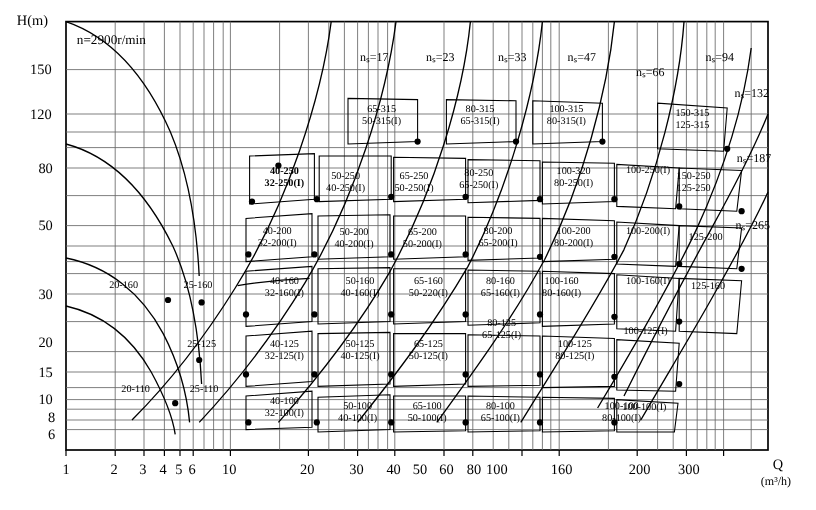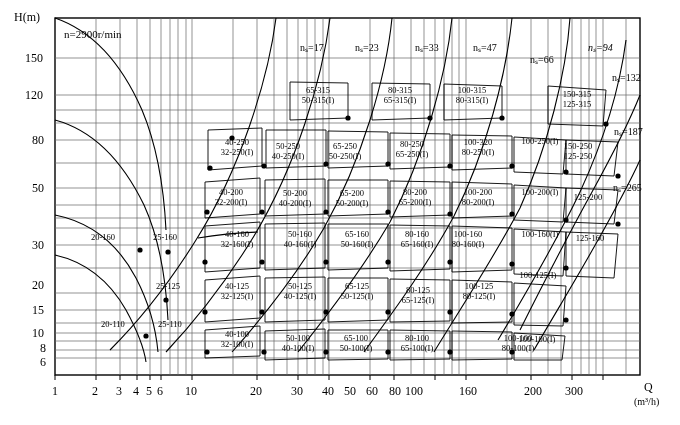--- a/index.html
+++ b/index.html
@@ -254,21 +254,21 @@
   <div class="lbl axis-num" style="left:405px;top:384px;">100</div>
   <div class="lbl axis-num" style="left:459px;top:384px;">160</div>
   <div class="lbl axis-num" style="left:524px;top:384px;">200</div>
   <div class="lbl axis-num" style="left:565px;top:384px;">300</div>
 
   <div class="lbl nlab" style="left:300px;top:40px;">nₛ=17</div>
   <div class="lbl nlab" style="left:355px;top:40px;">nₛ=23</div>
   <div class="lbl nlab" style="left:415px;top:40px;">nₛ=33</div>
   <div class="lbl nlab" style="left:473px;top:40px;">nₛ=47</div>
   <div class="lbl nlab" style="left:530px;top:40px;margin-top:12px;">nₛ=66</div>
-  <div class="lbl nlab" style="left:588px;top:40px;font-style:italic;">nₛ=94</div>
+  <div class="lbl nlab" style="left:588px;top:40px;">nₛ=94</div>
   <div class="lbl nlab" style="left:612px;top:70px;">nₛ=132</div>
   <div class="lbl nlab" style="left:614px;top:124px;">nₛ=187</div>
   <div class="lbl nlab" style="left:613px;top:180px;">nₛ=265</div>
 
   <div id="pumpLabels">
       <div class="pumpbox" style="left: 292px; top: 86px; width: 52px;">
         <div>65-315</div>
         <div>50-315(I)</div>
       </div>
       <div class="pumpbox" style="left: 374px; top: 86px; width: 52px;">
@@ -276,33 +276,33 @@
         <div>65-315(I)</div>
       </div>
       <div class="pumpbox" style="left: 446px; top: 86px; width: 52px;">
         <div>100-315</div>
         <div>80-315(I)</div>
       </div>
       <div class="pumpbox" style="left: 551px; top: 90px; width: 52px;">
         <div>150-315</div>
         <div>125-315</div>
       </div>
-      <div class="pumpbox" style="left: 211px; top: 138px; width: 52px;">
+      <div class="pumpbox" style="left: 211px; top: 138px; width: 52px; font-weight: bold;">
         <div>40-250</div>
         <div>32-250(I)</div>
       </div>
       <div class="pumpbox" style="left: 262px; top: 142px; width: 52px;">
         <div>50-250</div>
         <div>40-250(I)</div>
       </div>
       <div class="pumpbox" style="left: 319px; top: 142px; width: 52px;">
         <div>65-250</div>
         <div>50-250(I)</div>
       </div>
-      <div class="pumpbox" style="left: 386px; top: 140px; width: 52px;">
+      <div class="pumpbox" style="left: 373px; top: 140px; width: 52px;">
         <div>80-250</div>
         <div>65-250(I)</div>
       </div>
       <div class="pumpbox" style="left: 452px; top: 138px; width: 52px;">
         <div>100-320</div>
         <div>80-250(I)</div>
       </div>
       <div class="pumpbox" style="left: 514px; top: 137px; width: 52px;">
         <div>100-250(I)</div>
       </div>
@@ -345,21 +345,21 @@
       <div class="pumpbox" style="left: 211px; top: 230px; width: 52px;">
         <div>40-160</div>
         <div>32-160(I)</div>
       </div>
       <div class="pumpbox" style="left: 274px; top: 230px; width: 52px;">
         <div>50-160</div>
         <div>40-160(I)</div>
       </div>
       <div class="pumpbox" style="left: 331px; top: 230px; width: 52px;">
         <div>65-160</div>
-        <div>50-160(I)</div>
+        <div>50-220(I)</div>
       </div>
       <div class="pumpbox" style="left: 391px; top: 230px; width: 52px;">
         <div>80-160</div>
         <div>65-160(I)</div>
       </div>
       <div class="pumpbox" style="left: 442px; top: 230px; width: 52px;">
         <div>100-160</div>
         <div>80-160(I)</div>
       </div>
       <div class="pumpbox" style="left: 514px; top: 230px; width: 52px;">
@@ -376,21 +376,21 @@
         <div>32-125(I)</div>
       </div>
       <div class="pumpbox" style="left: 274px; top: 282px; width: 52px;">
         <div>50-125</div>
         <div>40-125(I)</div>
       </div>
       <div class="pumpbox" style="left: 331px; top: 282px; width: 52px;">
         <div>65-125</div>
         <div>50-125(I)</div>
       </div>
-      <div class="pumpbox" style="left: 392px; top: 286px; width: 52px;">
+      <div class="pumpbox" style="left: 392px; top: 265px; width: 52px;">
         <div>80-125</div>
         <div>65-125(I)</div>
       </div>
       <div class="pumpbox" style="left: 453px; top: 282px; width: 52px;">
         <div>100-125</div>
         <div>80-125(I)</div>
       </div>
       <div class="pumpbox" style="left: 512px; top: 271px; width: 52px;">
         <div>100-125(I)</div>
       </div>

